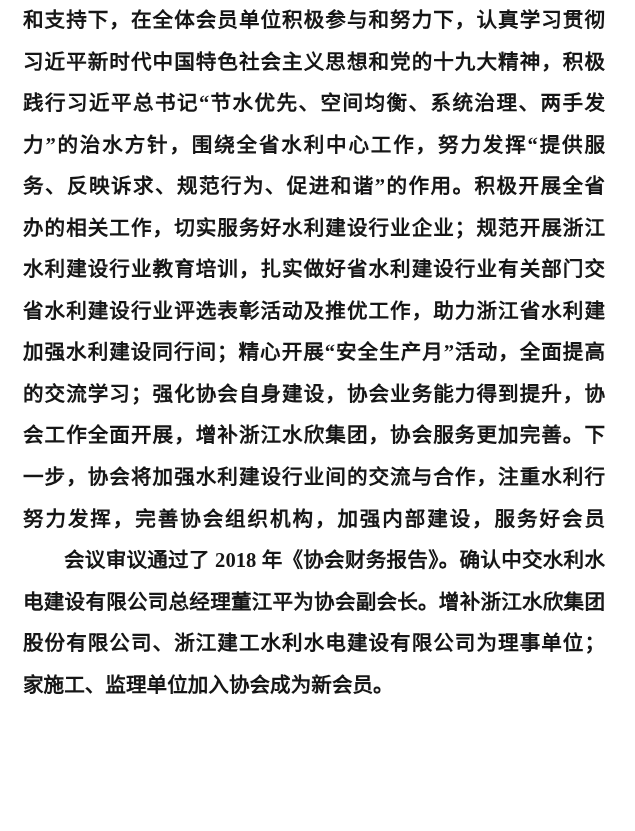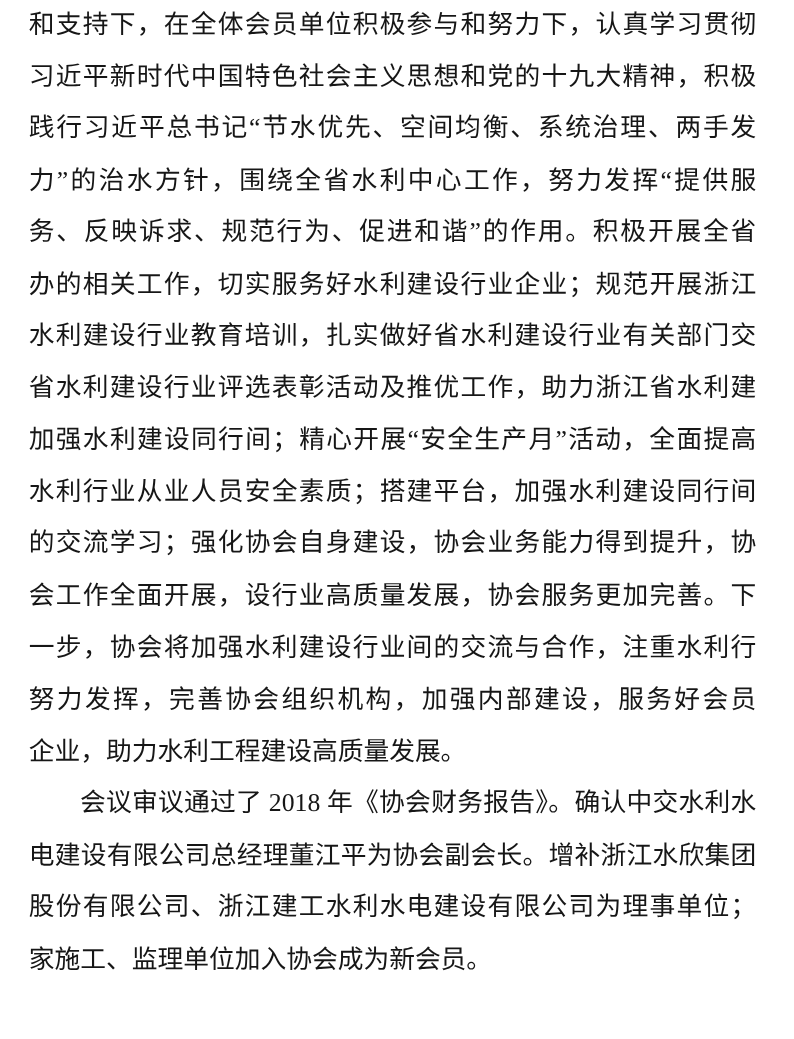--- a/index.html
+++ b/index.html
@@ -27,20 +27,21 @@
     line-height: 41.55px;
   }
   .para {
     margin: 0;
     padding: 0;
   }
   .line {
     white-space: nowrap;
     text-align: justify;
     text-align-last: justify;
+    font-weight: bold;
   }
   .line.para-end {
     text-align-last: left;
   }
   .line.indent {
     text-indent: 41px;
   }
 </style>
 </head>
 <body>
@@ -50,26 +51,24 @@
       <div class="para">
         <div class="line">和支持下，在全体会员单位积极参与和努力下，认真学习贯彻</div>
         <div class="line">习近平新时代中国特色社会主义思想和党的十九大精神，积极</div>
         <div class="line">践行习近平总书记“节水优先、空间均衡、系统治理、两手发</div>
         <div class="line">力”的治水方针，围绕全省水利中心工作，努力发挥“提供服</div>
         <div class="line">务、反映诉求、规范行为、促进和谐”的作用。积极开展全省</div>
         <div class="line">办的相关工作，切实服务好水利建设行业企业；规范开展浙江</div>
         <div class="line">水利建设行业教育培训，扎实做好省水利建设行业有关部门交</div>
         <div class="line">省水利建设行业评选表彰活动及推优工作，助力浙江省水利建</div>
         <div class="line">加强水利建设同行间；精心开展“安全生产月”活动，全面提高</div>
-        <div class="line">水利行业从业人员安全素质；搭建平台，加强水利建设同行间</div>
         <div class="line">的交流学习；强化协会自身建设，协会业务能力得到提升，协</div>
-        <div class="line">会工作全面开展，设行业高质量发展，协会服务更加完善。下</div>
+        <div class="line">会工作全面开展，增补浙江水欣集团，协会服务更加完善。下</div>
         <div class="line">一步，协会将加强水利建设行业间的交流与合作，注重水利行</div>
         <div class="line">努力发挥，完善协会组织机构，加强内部建设，服务好会员</div>
-        <div class="line para-end">企业，助力水利工程建设高质量发展。</div>
       </div>
       <div class="para">
         <div class="line indent">会议审议通过了 2018 年《协会财务报告》。确认中交水利水</div>
         <div class="line">电建设有限公司总经理董江平为协会副会长。增补浙江水欣集团</div>
         <div class="line">股份有限公司、浙江建工水利水电建设有限公司为理事单位；</div>
         <div class="line para-end">家施工、监理单位加入协会成为新会员。</div>
       </div>
     </div>
 </div>
 

